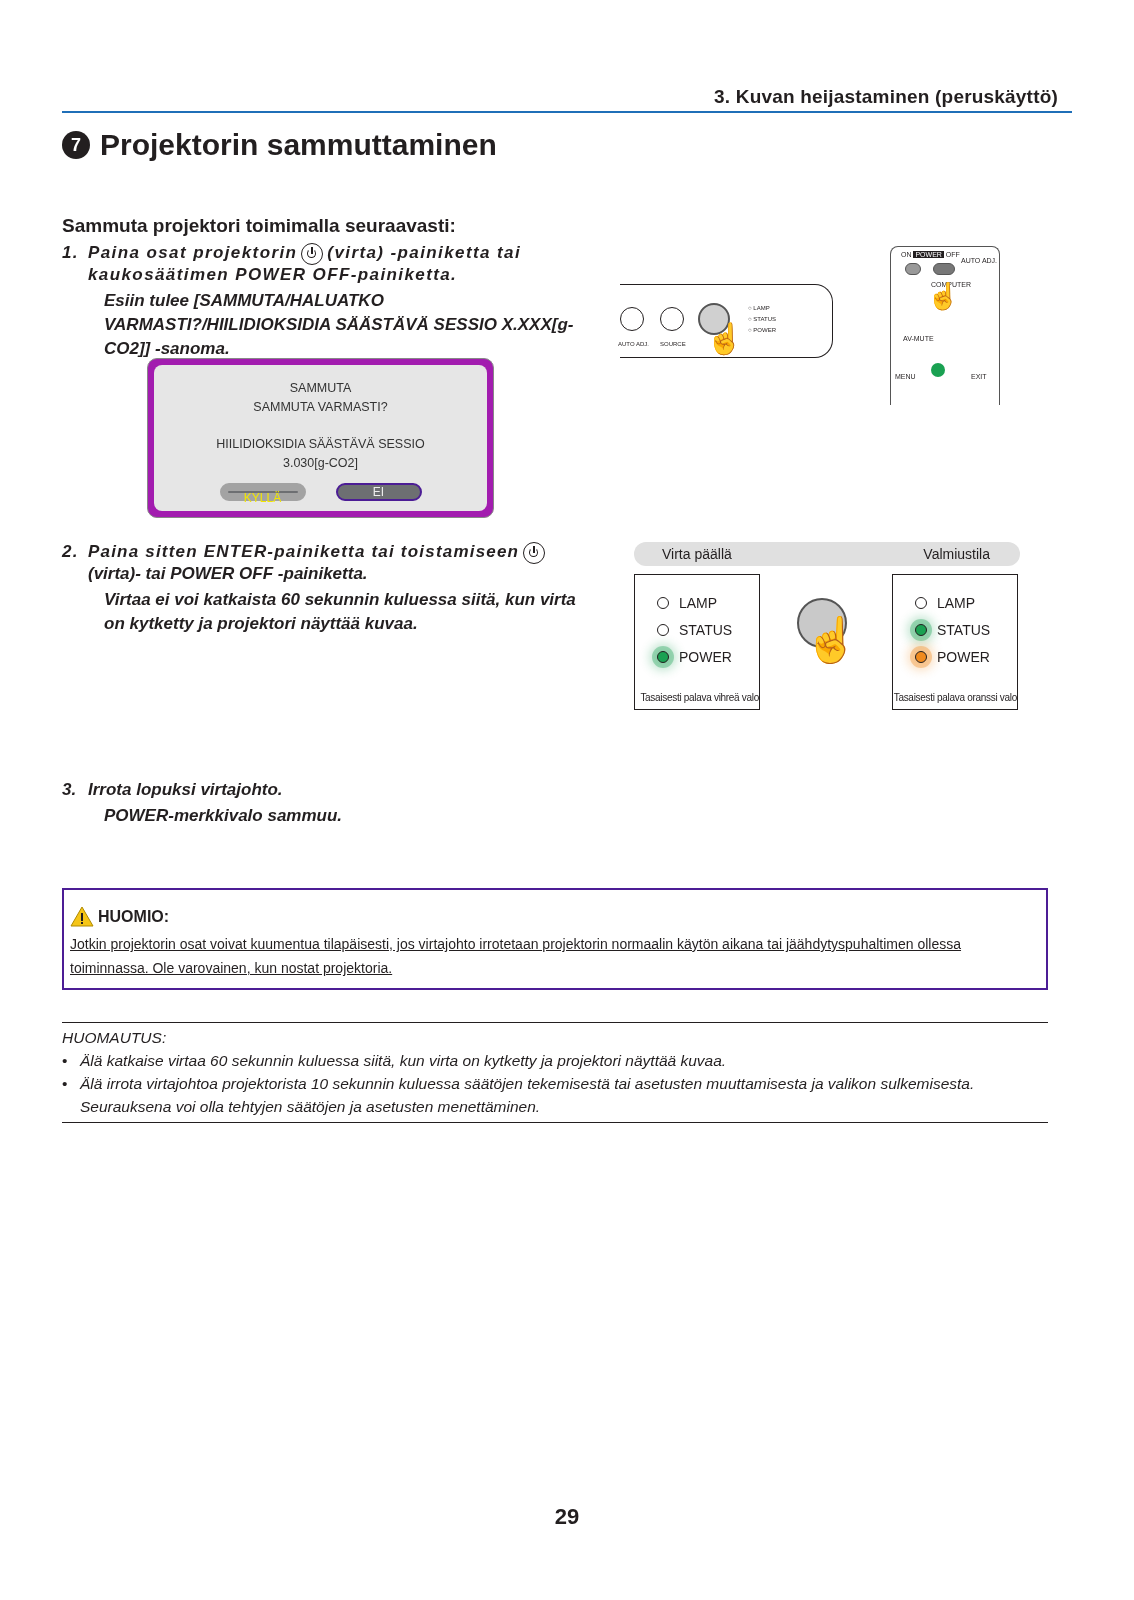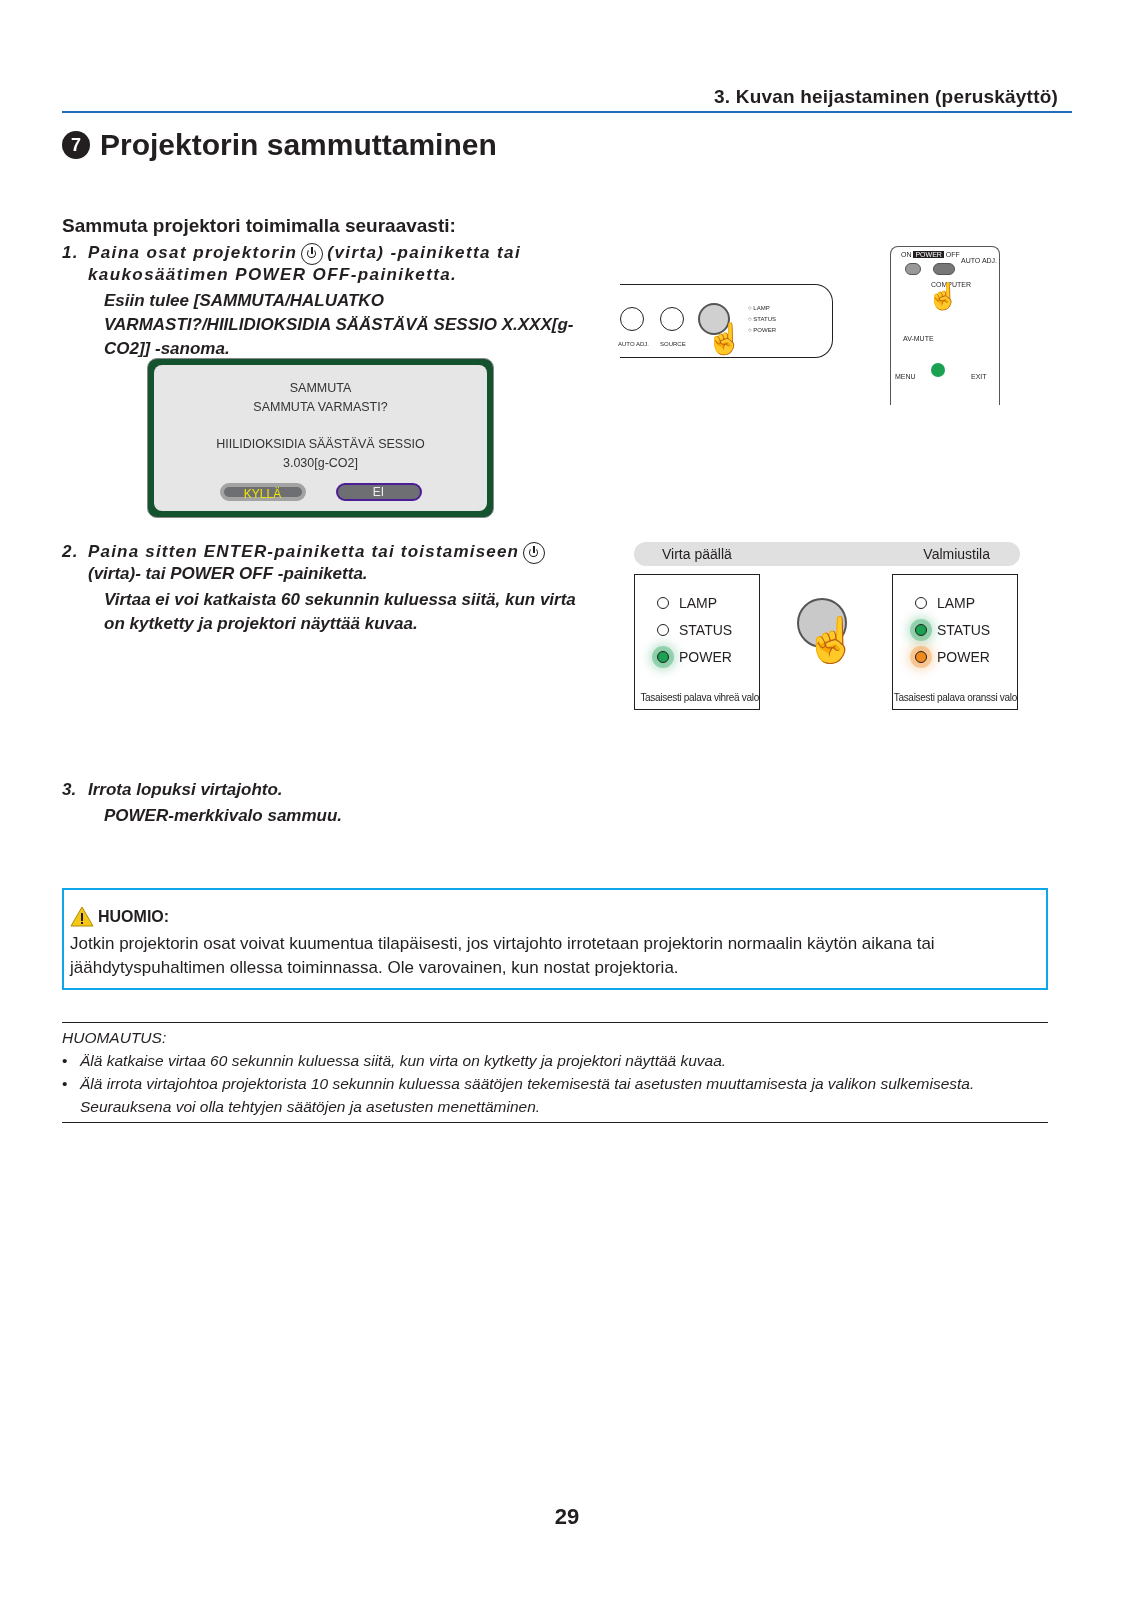--- a/index.html
+++ b/index.html
@@ -10,40 +10,40 @@
   .title { left:62px; top:128px; font-size:30px; font-weight:bold; display:flex; align-items:center; gap:10px; }
   .num-badge { width:28px; height:28px; border-radius:50%; background:#231f20; color:#fff; font-size:18px; display:flex; align-items:center; justify-content:center; }
   .subtitle { left:62px; top:215px; font-size:19px; font-weight:bold; }
   .step { left:62px; width:530px; font-size:17px; font-style:italic; }
   .step .head { font-weight:bold; display:flex; }
   .step .head .n { width:26px; flex-shrink:0; }
   .step .body { margin-left:42px; font-weight:bold; line-height:24px; margin-top:4px; }
   .pwr { display:inline-block; width:20px; height:20px; border:1.5px solid #231f20; border-radius:50%; vertical-align:middle; position:relative; margin:0 4px; font-style:normal; }
   .pwr::before { content:""; position:absolute; left:5px; top:5px; width:7px; height:7px; border:1.5px solid #231f20; border-top-color:transparent; border-radius:50%; }
   .pwr::after { content:""; position:absolute; left:9px; top:3px; width:1.5px; height:7px; background:#231f20; }
-  .dialog { left:147px; top:358px; width:345px; height:158px; background:#14532d; border-radius:10px; border:1px solid #888; }
+  .dialog { left:147px; top:358px; width:345px; height:158px; background:#a21caf; border-radius:10px; border:1px solid #888; }
   .dialog-inner { position:absolute; left:6px; top:6px; right:6px; bottom:6px; background:#e6e6e6; border-radius:8px; text-align:center; font-size:12.5px; color:#333; line-height:19px; padding-top:14px; box-sizing:border-box; }
   .dbtns { display:flex; justify-content:center; gap:30px; margin-top:10px; }
   .dbtn { width:86px; height:18px; border-radius:9px; background:#6d6f72; font-size:12px; line-height:18px; }
-  .dbtn.yes { color:#f2e600; border:4px solid #a3a3a3; box-sizing:border-box; line-height:14px; }
+  .dbtn.yes { color:#f2e600; border:8px solid #a3a3a3; box-sizing:border-box; line-height:14px; }
   .dbtn.no { color:#eee; border:2px solid #4c1d95; box-sizing:border-box; line-height:14px; }
   .panel { left:620px; top:284px; width:212px; height:72px; border:1.5px solid #231f20; border-left:none; border-radius:0 18px 18px 0; }
   .remote { left:890px; top:246px; width:108px; height:158px; border:1.5px solid #555; border-bottom:none; border-radius:8px 8px 0 0; overflow:hidden; font-size:7px; }
   .state-bar { left:634px; top:542px; width:386px; height:24px; background:#e0e0e0; border-radius:12px; font-size:14px; }
   .state-bar span { position:absolute; top:4px; }
   .ledbox { top:574px; width:126px; height:136px; border:1.5px solid #231f20; box-sizing:border-box; font-size:14px; }
   .led-row { position:absolute; left:22px; display:flex; align-items:center; gap:10px; }
   .led { width:10px; height:10px; border:1.3px solid #231f20; border-radius:50%; position:relative; }
   .led.green { background:#1aa152; box-shadow:0 0 0 5px rgba(26,161,82,0.35), 0 0 10px 8px rgba(26,161,82,0.25); }
   .led.orange { background:#f08a1e; box-shadow:0 0 0 5px rgba(240,138,30,0.35), 0 0 10px 8px rgba(240,138,30,0.25); }
   .led-cap { position:absolute; bottom:6px; left:0; right:0; text-align:right; font-size:10px; letter-spacing:-0.3px; }
   .big-btn { left:797px; top:598px; width:46px; height:46px; border-radius:50%; background:#c9c9c9; border:2px solid #555; }
-  .caution { left:62px; top:888px; width:986px; height:102px; border:2px solid #0ea5e9; box-sizing:border-box; }
+  .caution { left:62px; top:888px; width:986px; height:102px; border:2px solid #4c1d95; box-sizing:border-box; }
   .caution-head { position:absolute; left:6px; top:16px; font-size:16px; font-weight:bold; display:flex; align-items:center; gap:4px; }
-  .caution-text { position:absolute; left:6px; right:6px; top:42px; font-size:17px; line-height:24px; }
+  .caution-text { position:absolute; left:6px; right:6px; top:42px; font-size:14px; line-height:24px;text-decoration:underline; }
   .note-rule-top { left:62px; top:1022px; width:986px; height:1px; background:#231f20; }
   .note-rule-bot { left:62px; top:1122px; width:986px; height:1px; background:#231f20; }
   .note { left:62px; top:1026px; width:990px; font-size:15.5px; font-style:italic; line-height:23px; }
   .note .b { display:flex; }
   .note .b .dot { width:18px; flex-shrink:0; font-style:normal; }
   .pageno { left:0; width:1134px; top:1504px; text-align:center; font-size:22px; font-weight:bold; }
 </style>
 </head>
 <body>
 

